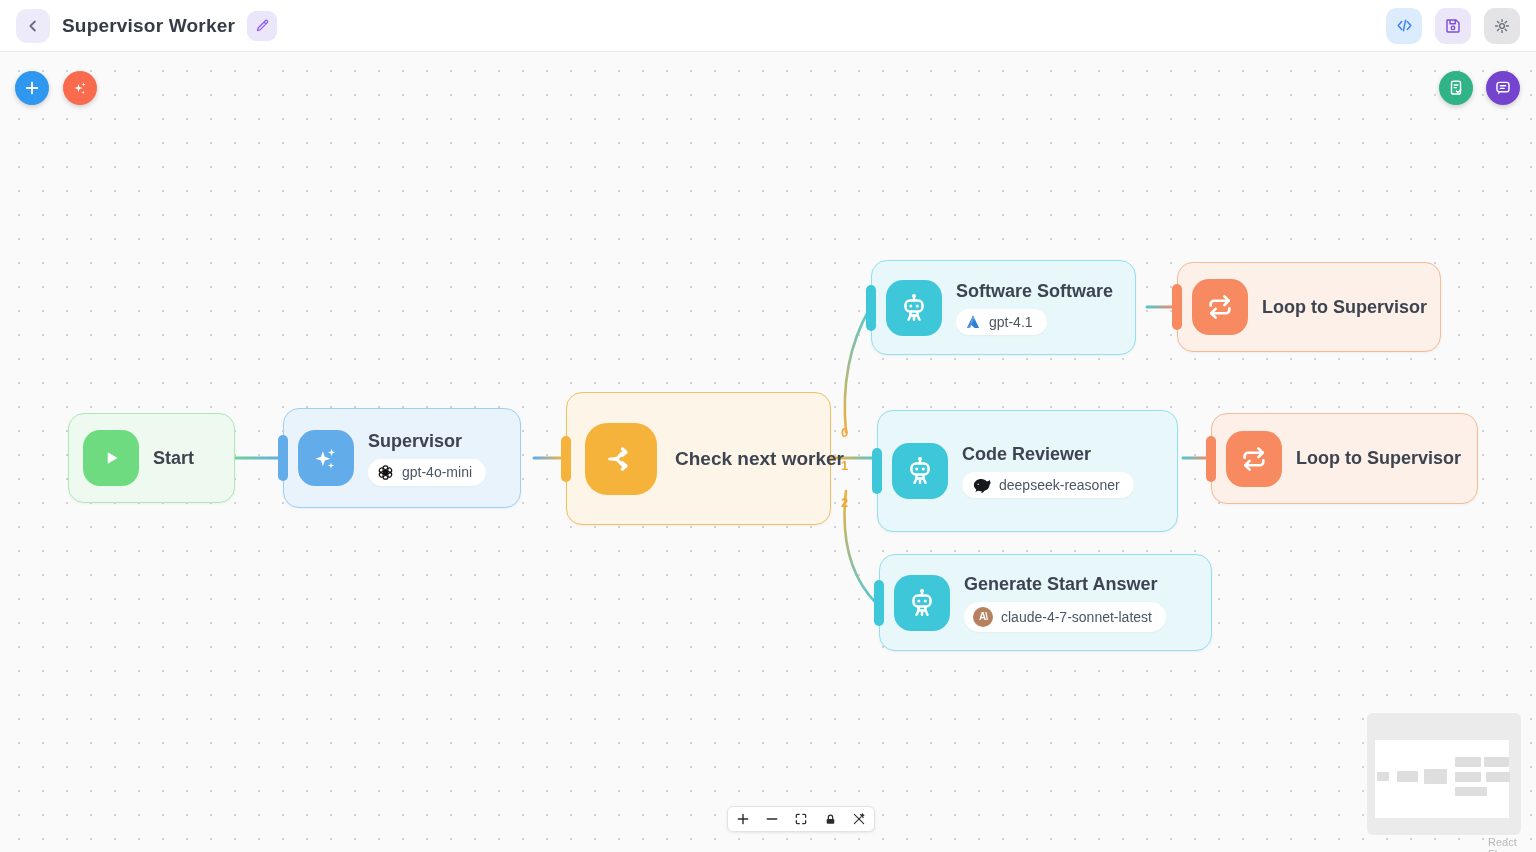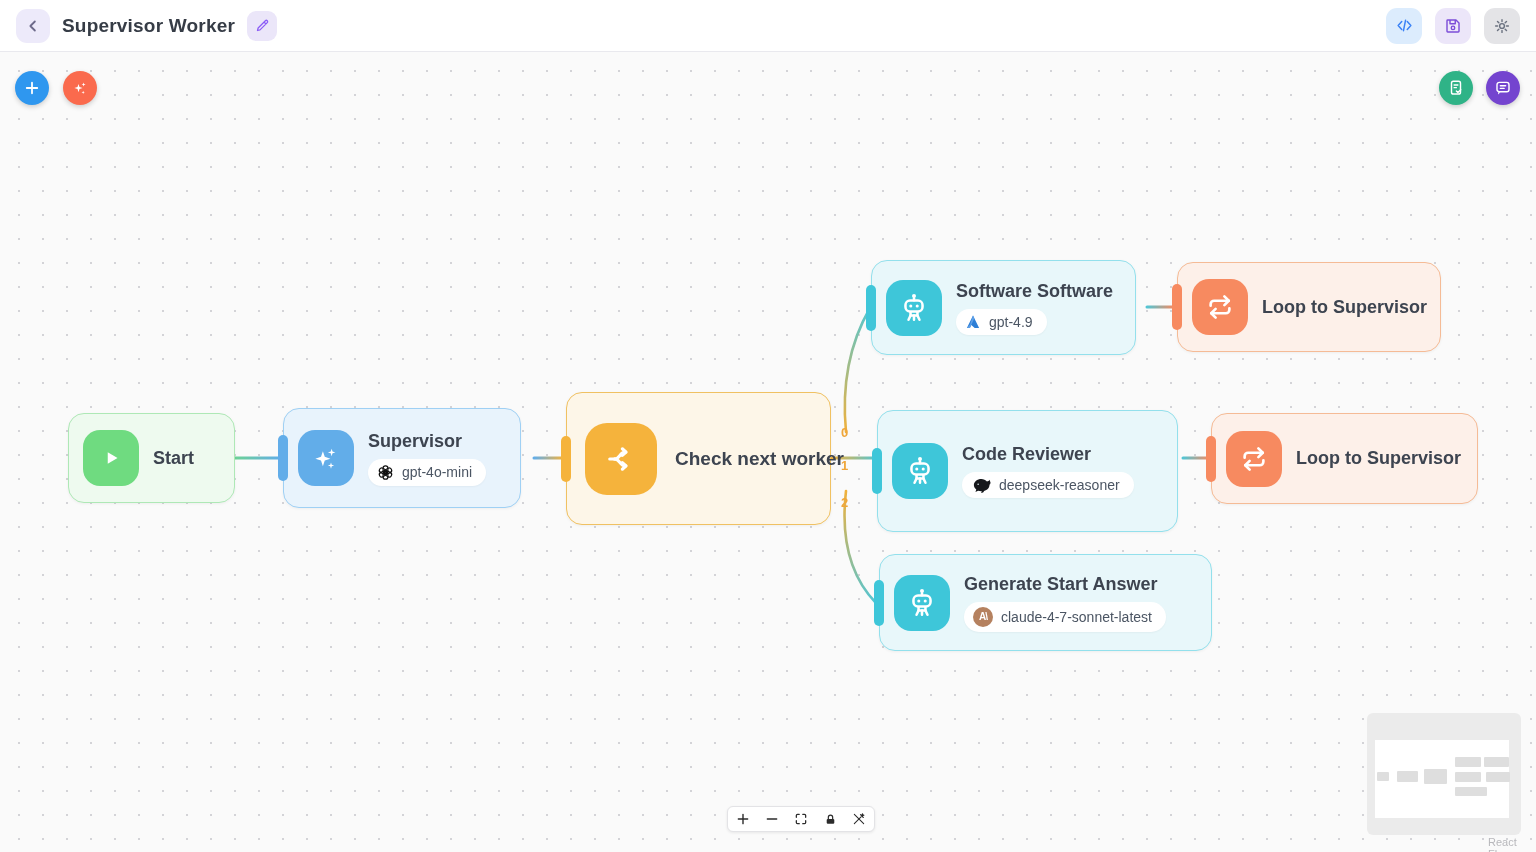--- a/index.html
+++ b/index.html
@@ -256,21 +256,21 @@
         <path d="M9.4 17.6 7.9 20.8M14.6 17.6l1.5 3.2M12 17.6v3.2" stroke="#fff" stroke-width="1.9" stroke-linecap="round"></path>
       </svg>
     </div>
     <div class="node-body">
       <div class="node-title">Software Software</div>
       <div class="model-pill">
         <svg width="16" height="16" viewBox="0 0 17 17">
           <path d="M8.5 1.5 2 15h3.2l1.5-3.4 3.6 3.4H15L8.5 1.5Z" fill="#2e7fd6"></path>
           <path d="M8.5 1.5 5.2 11.6 2 15h3.2L9.9 4.4Z" fill="#5ea0e8"></path>
         </svg>
-        <span>gpt-4.9</span>
+        <span>gpt-4.1</span>
       </div>
     </div>
   </div>
 
   <div class="node n-salmon" style="left:1177px; top:210px; width:264px; height:90px;">
     <span class="handle h-salmon"></span>
     <div class="node-icon i-salmon">
       <svg width="30" height="30" viewBox="0 0 24 24">
         <g fill="none" stroke="#fff" stroke-width="2.1" stroke-linecap="round" stroke-linejoin="round">
           <path d="M15.5 3.5 19 7l-3.5 3.5"></path>

